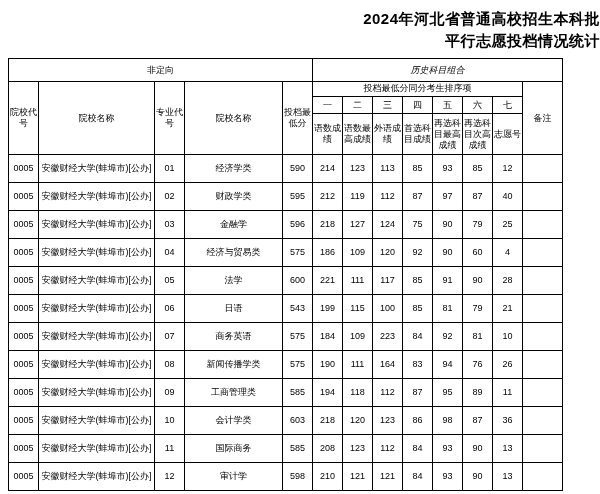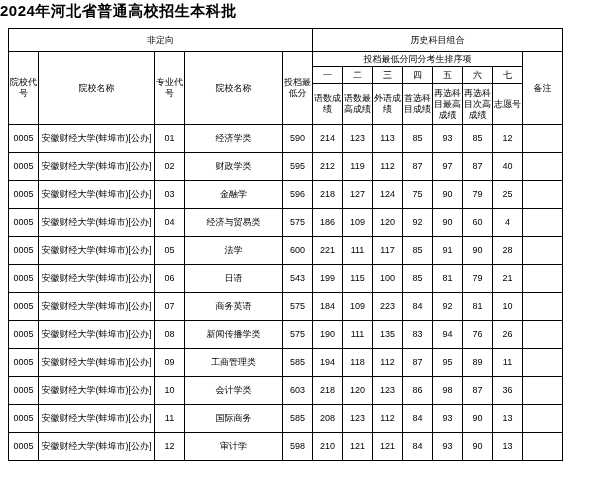--- a/index.html
+++ b/index.html
@@ -13,21 +13,22 @@
     font-family: "Liberation Sans", sans-serif;
     color: #000000;
     overflow: hidden;
   }
   .page {
     width: 600px;
     box-sizing: border-box;
     padding: 0;
   }
   .title-block {
-    text-align: left;
+    text-align: right;
+    padding-top: 8px;
   }
   .title-line {
     font-size: 15px;
     font-weight: bold;
     line-height: 22px;
     letter-spacing: 0.5px;
   }
   table.main {
     border-collapse: collapse;
     width: 538px;
@@ -48,24 +49,26 @@
     font-size: 13px;
     font-weight: bold;
     text-align: left;
     padding-left: 4px;
     height: 22px;
   }
   .sec-group {
     font-size: 13px;
     font-weight: bold;
     height: 22px;
+    font-style: italic;
   }
   .rank-head {
     font-size: 9px;
     height: 14px;
+    font-family: Liberation Mono, monospace;
   }
   .num-head {
     font-size: 10px;
     height: 16px;
   }
   .sub-head {
     font-size: 9px;
     height: 40px;
     line-height: 11px;
   }
@@ -100,20 +103,21 @@
     line-height: 11px;
   }
 </style>
 </head>
 <body>
 
 <div class="page">
 
   <div class="title-block">
     <div class="title-line">2024年河北省普通高校招生本科批</div>
+    <div class="title-line">平行志愿投档情况统计</div>
   </div>
 
   <table class="main">
     <colgroup>
       <col class="col-code">
       <col class="col-name">
       <col class="col-mcode">
       <col class="col-mname">
       <col class="col-score">
       <col class="col-r">
@@ -265,21 +269,21 @@
           <td></td>
         </tr>
         <tr class="data-row">
           <td>0005</td>
           <td class="school">安徽财经大学(蚌埠市)[公办]</td>
           <td>08</td>
           <td class="major">新闻传播学类</td>
           <td>575</td>
           <td>190</td>
           <td>111</td>
-          <td>135</td>
+          <td>164</td>
           <td>83</td>
           <td>94</td>
           <td>76</td>
           <td>26</td>
           <td></td>
         </tr>
         <tr class="data-row">
           <td>0005</td>
           <td class="school">安徽财经大学(蚌埠市)[公办]</td>
           <td>09</td>

